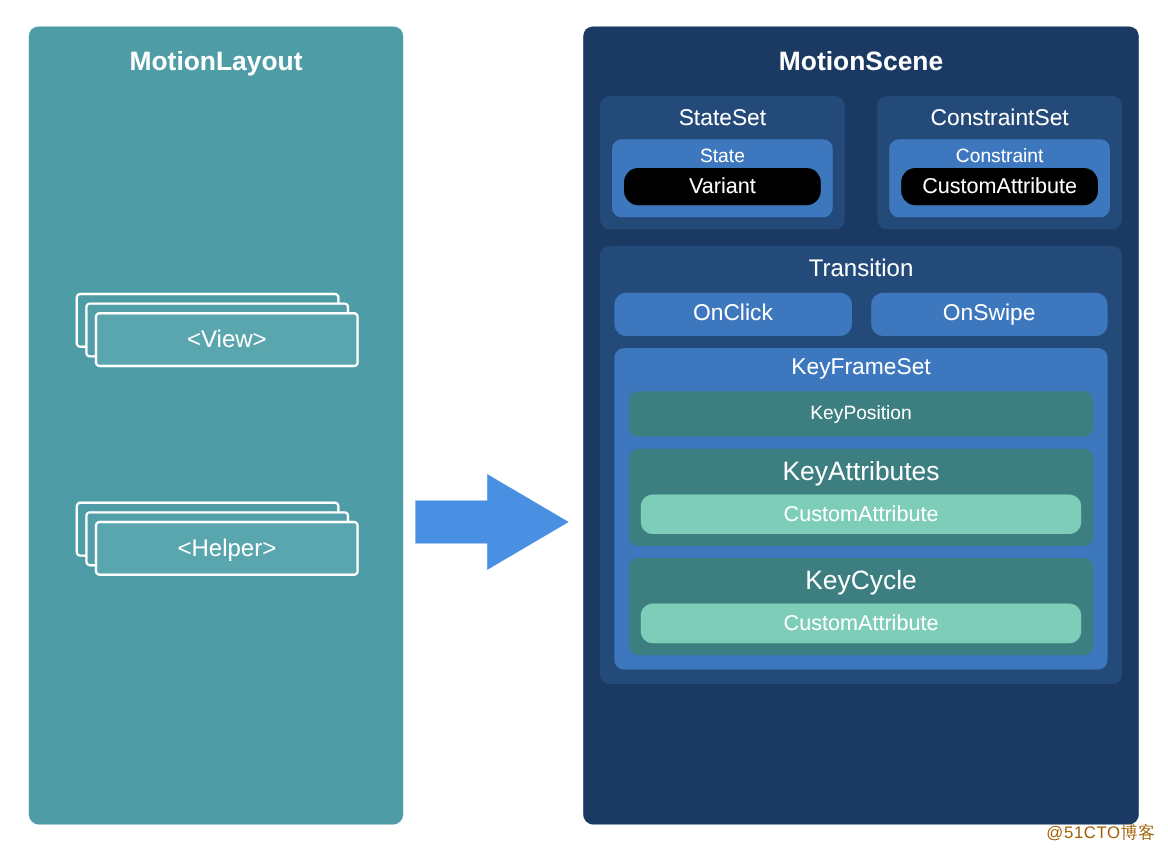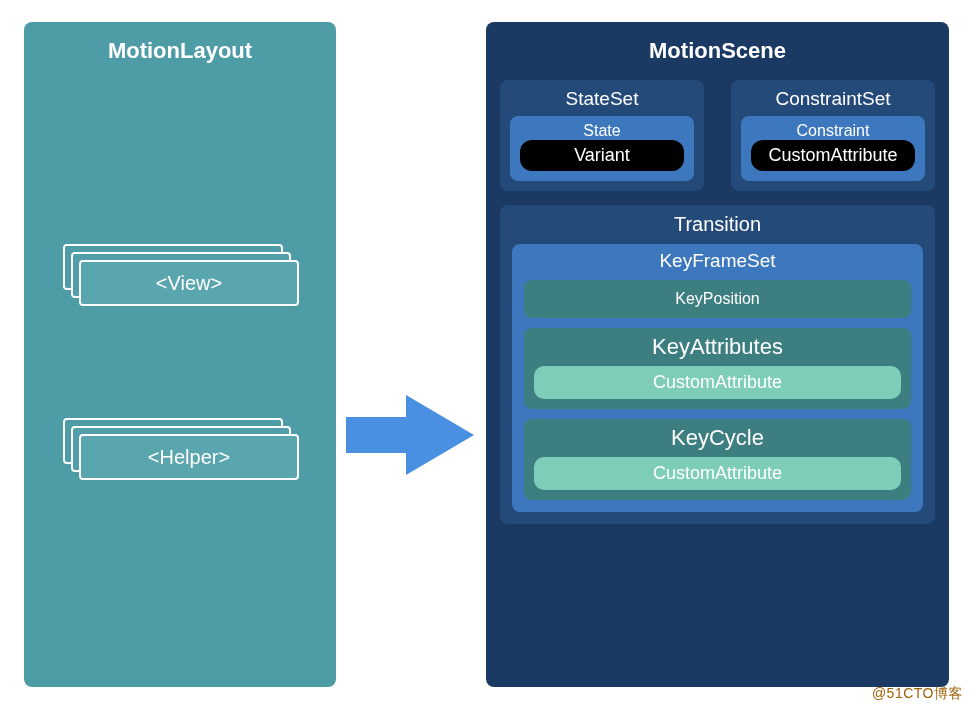--- a/index.html
+++ b/index.html
@@ -199,20 +199,24 @@
         <div class="label">ConstraintSet</div>
         <div class="inner tier-mid">
           <div class="label">Constraint</div>
           <div class="chip tier-light">CustomAttribute</div>
         </div>
       </div>
     </div>
 
     <div class="transition">
       <div class="label">Transition</div>
+      <div class="trow">
+        <div class="chipbtn">OnClick</div>
+        <div class="chipbtn">OnSwipe</div>
+      </div>
       <div class="kfs">
         <div class="label">KeyFrameSet</div>
 
         <div class="kblock single">
           <span>KeyPosition</span>
         </div>
 
         <div class="kblock">
           <div class="label">KeyAttributes</div>
           <div class="kchip">CustomAttribute</div>

